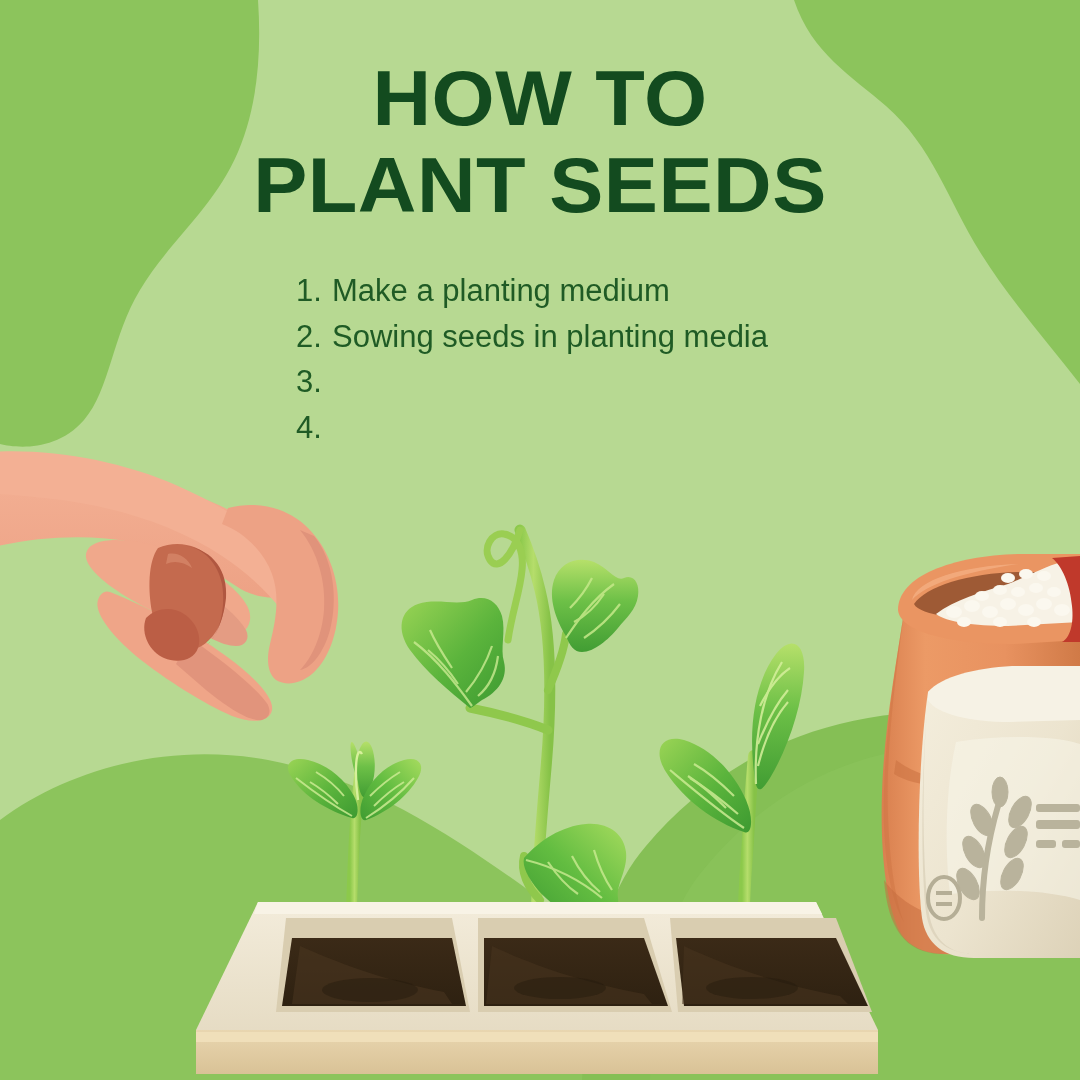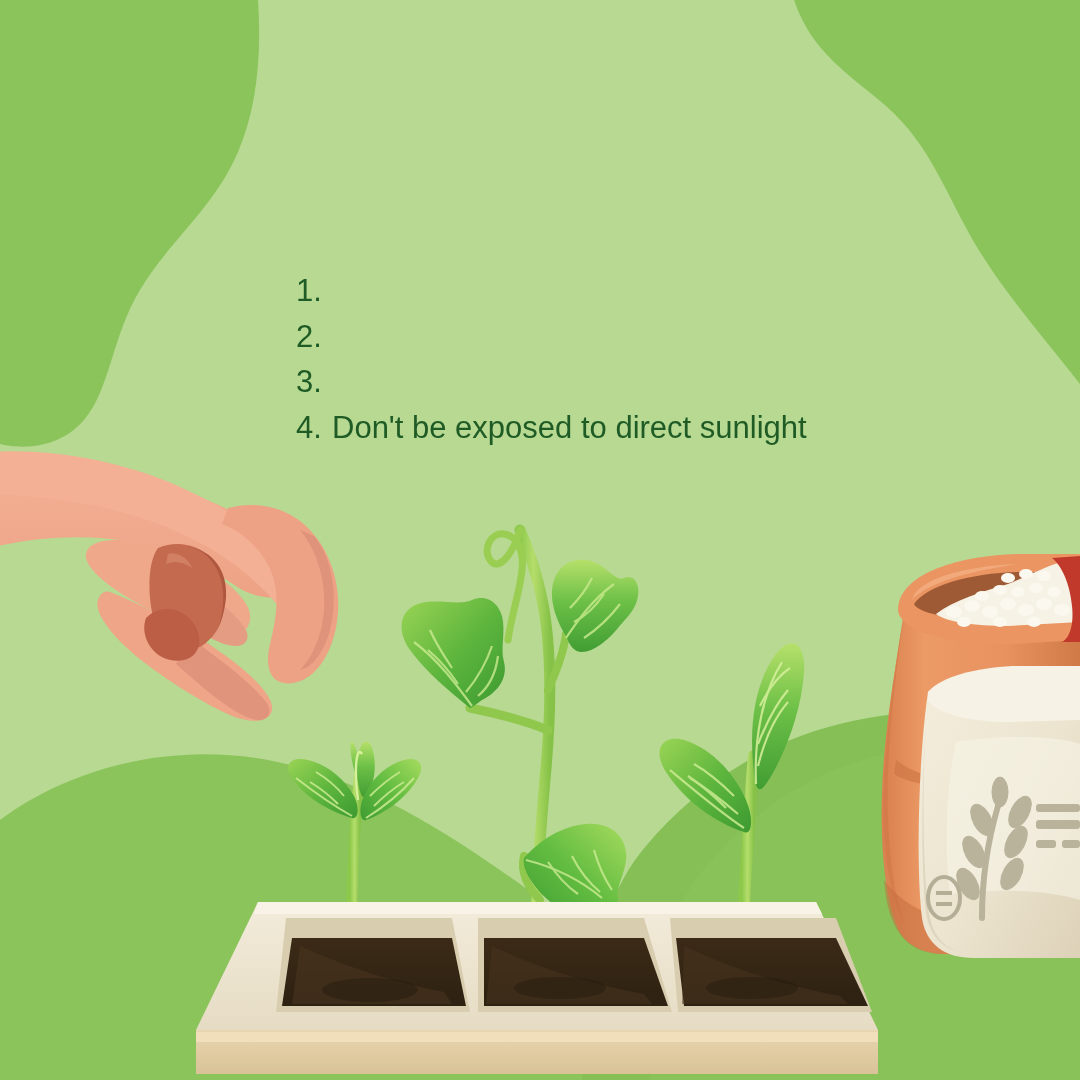--- a/index.html
+++ b/index.html
@@ -383,31 +383,36 @@
         <path d="M670,918 L836,918 L872,1012 L678,1012 Z" fill="#d9cdb0"></path>
         <path d="M676,938 L836,938 L868,1006 L684,1006 Z" fill="url(#gSoil)"></path>
         <path d="M684,946 C722,964 776,984 840,996 L848,1004 L682,1004 Z" fill="#4a3620" opacity="0.5"></path>
         <ellipse cx="752" cy="988" rx="46" ry="11" fill="#241a0d" opacity="0.45"></ellipse>
       </g>
     </g>
   </svg>
 
   <div class="text-layer">
 
+    <div id="title-block">
+      <span class="title-line" id="title-line-1">HOW TO</span>
+      <span class="title-line" id="title-line-2">PLANT SEEDS</span>
+    </div>
 
     <ol id="steps-list">
       <li>
         <span class="step-num">1.</span>
+        <span class="step-text">Make a planting medium</span>
       </li>
       <li>
         <span class="step-num">2.</span>
+        <span class="step-text">Sowing seeds in planting media</span>
       </li>
       <li>
         <span class="step-num">3.</span>
       </li>
       <li>
         <span class="step-num">4.</span>
-        <span class="step-text">Don't be exposed to direct sunlight</span>
       </li>
     </ol>
 
   </div>
 </div>
 
 </body></html>

